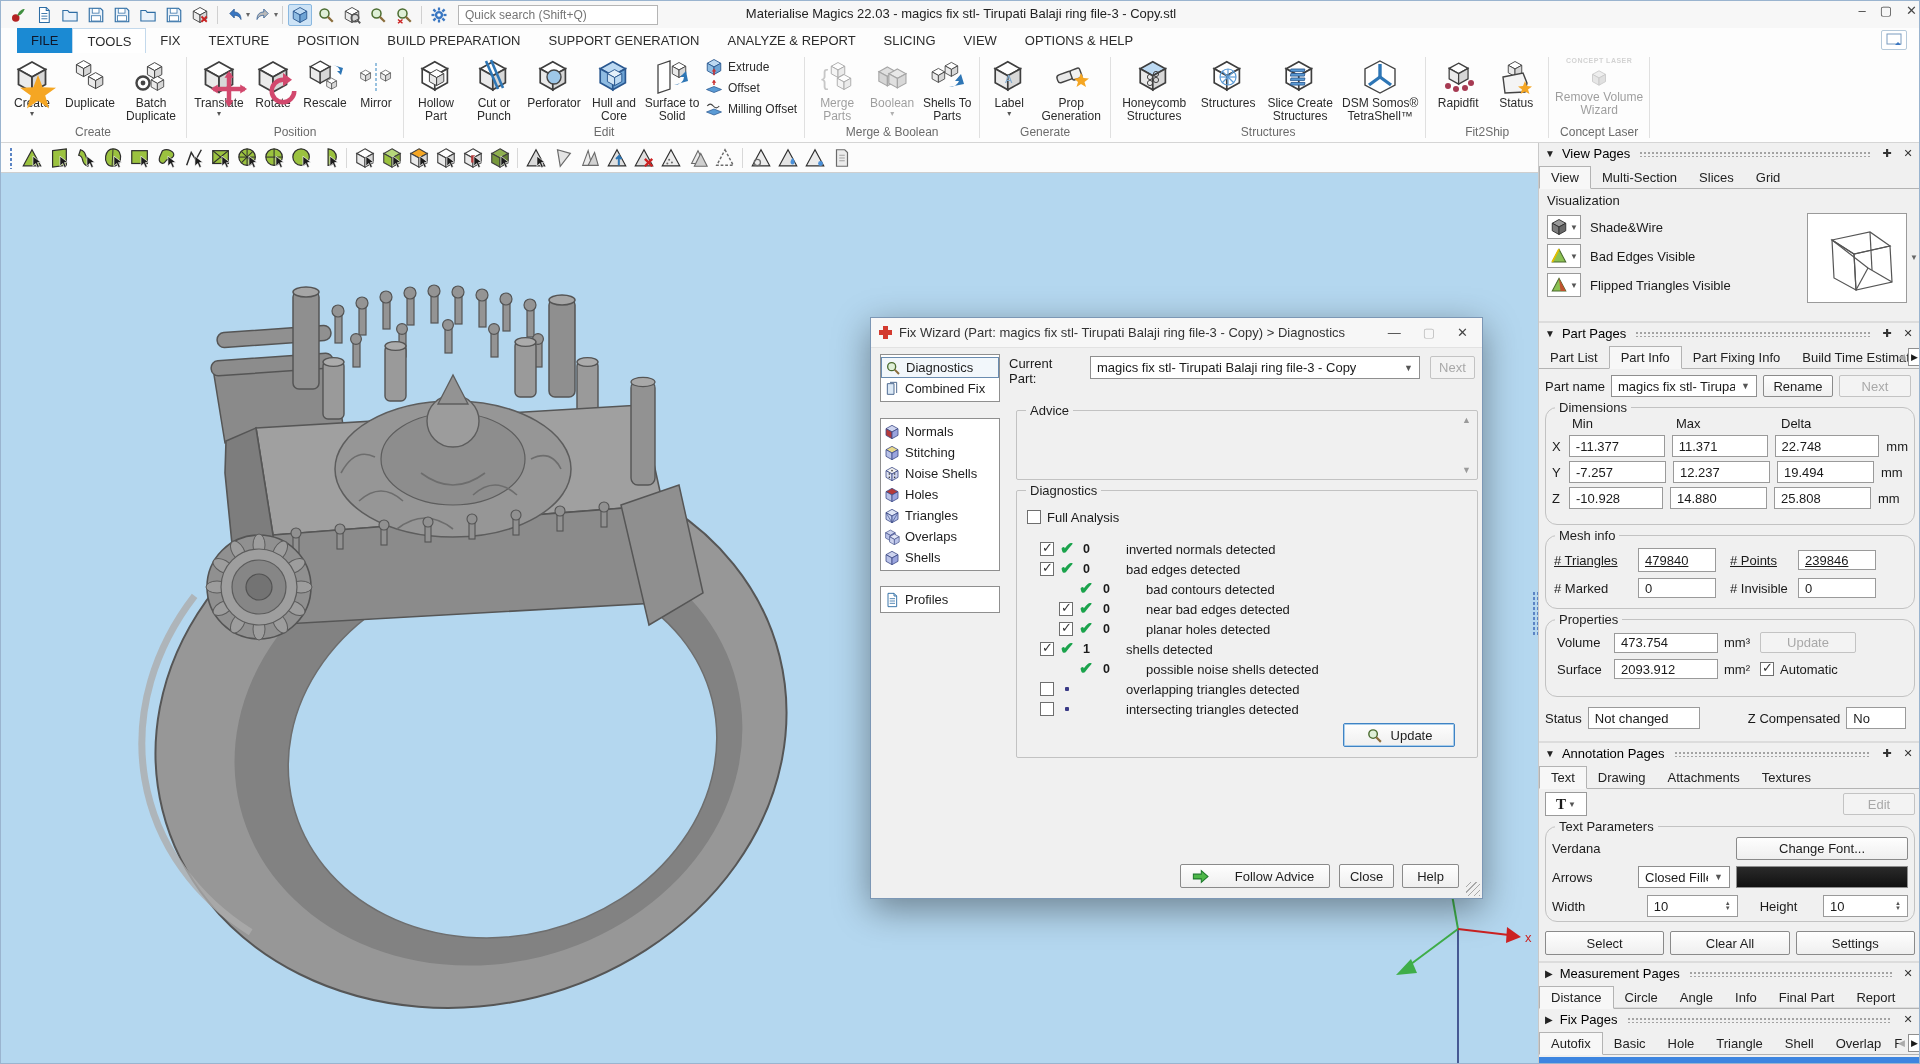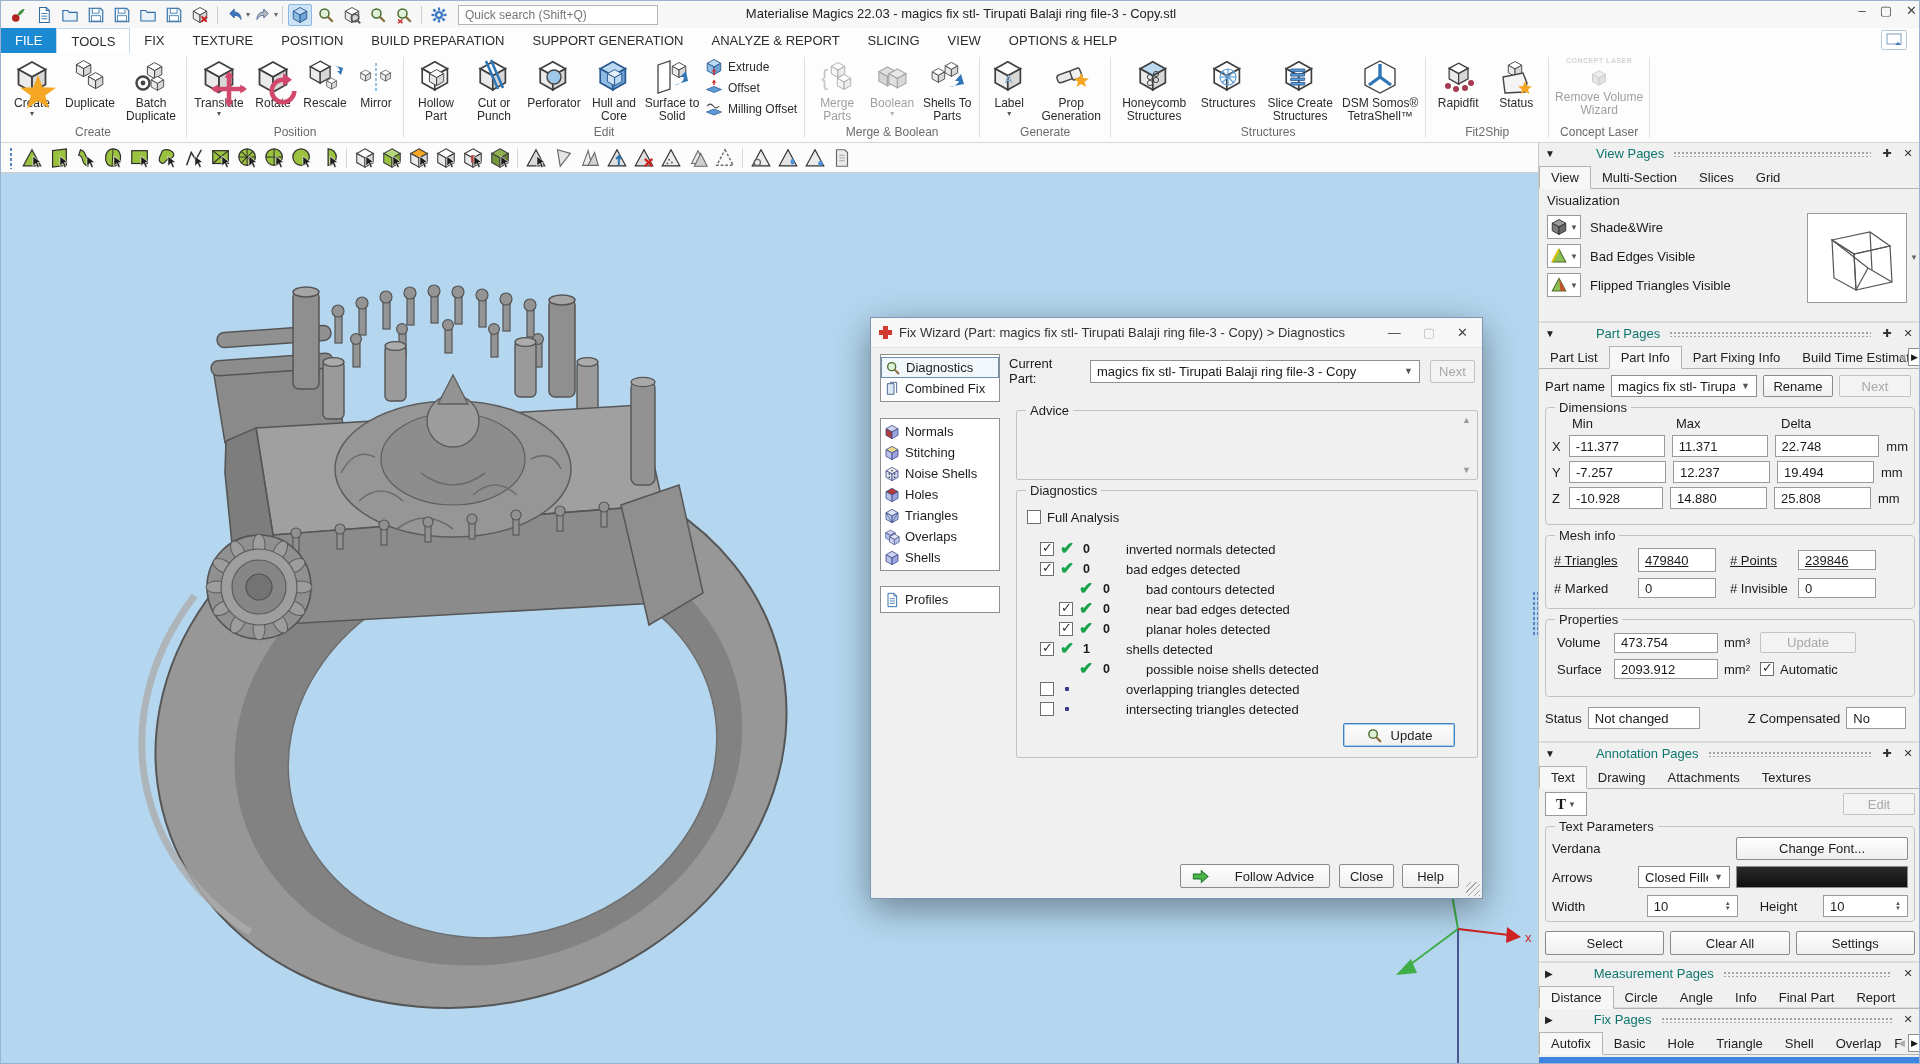--- a/index.html
+++ b/index.html
@@ -15,21 +15,21 @@
   .qsep { width:1px; height:18px; background:#d0d0d0; margin:0 4px; }
   .qdrop { font-size:8px; color:#666; margin-left:-2px; }
   .searchbox { width:200px; height:20px; border:1px solid #b5b5b5; background:#fff; font-size:12px; color:#8a8a8a; padding:0 6px; margin-left:6px; font-family:"Liberation Sans",sans-serif; }
   .win-title { position:absolute; left:50%; transform:translateX(-50%); top:5px; font-size:13px; color:#222; white-space:nowrap; }
   .win-btns { position:absolute; right:4px; top:2px; display:flex; gap:14px; font-size:13px; color:#444; }
   .win-btns span { cursor:default; }
 
   
   .menubar { position:absolute; left:0; top:27px; width:1920px; height:25px; background:#fdfdfd; display:flex; align-items:stretch; font-size:13px; }
   .menu-item { display:flex; align-items:center; padding:0 14px; color:#2b2b2b; }
-  .menu-item.file { background:#1b8ad3; color:#ffffff; }
+  .menu-item.file { background:#1b8ad3; color:#0f172a;margin-left:16px; }
   .menu-item.active { background:#fff; border:1px solid #c3d9ec; border-bottom:none; }
   .menu-right-icon { position:absolute; right:14px; top:2px; width:26px; height:20px; border:1px solid #b5c9da; border-radius:2px; background:#fff; display:flex; align-items:center; justify-content:center; }
 
   
   .ribbon { position:absolute; left:0; top:52px; width:1920px; height:90px; background:#fdfdfd; border-bottom:1px solid #d5d5d5; display:flex; align-items:stretch; }
   .rgroup { display:flex; flex-direction:column; padding:2px 2px 0 2px; }
   .rgroup-items { flex:1; display:flex; align-items:flex-start; }
   .rgroup-label { text-align:center; font-size:12px; color:#6b6b6b; padding:1px 6px 3px; white-space:nowrap; }
   .rsep { width:1px; background:#e0e0e0; margin:4px 1px; }
   .ritem { width:58px; display:flex; flex-direction:column; align-items:center; padding-top:2px; }
@@ -63,21 +63,21 @@
   .dlg-title .ttl { margin-left:7px; white-space:nowrap; overflow:hidden; }
   .dlg-ctl { margin-left:auto; display:flex; gap:22px; font-size:13px; color:#444; padding-right:6px; }
   .dlg-ctl .dis { color:#b9b9b9; }
   .redcross { width:13px; height:13px; position:relative; flex:none; }
   .redcross:before { content:""; position:absolute; left:4px; top:0; width:5px; height:13px; background:#d33a2f; }
   .redcross:after  { content:""; position:absolute; left:0; top:4px; width:13px; height:5px; background:#d33a2f; }
   .dlg-nav-box { position:absolute; left:9px; width:120px; background:#fff; border:1px solid #8f8f8f; padding:2px 0; }
   .dnav { display:flex; align-items:center; gap:5px; height:21px; padding:0 3px; font-size:13px; color:#1d1d1d; }
   .dnav svg { width:16px; height:16px; flex:none; }
   .dnav.sel { border:1px solid #6a8cb0; background:#f2f7fb; }
-  .dlg-row { position:absolute; display:flex; align-items:center; }
+  .dlg-row { position:absolute; display:flex; align-items:flex-start; }
   .dropdown { background:#fff; border:1px solid #8f8f8f; height:23px; font-size:13px; display:flex; align-items:center; padding:0 6px; position:relative; }
   .dropdown .dd { margin-left:auto; font-size:9px; color:#555; padding-left:6px; }
   .btn { background:linear-gradient(#fefefe,#efefef); border:1px solid #8a8a8a; border-radius:2px; font-size:13px; color:#1d1d1d; display:flex; align-items:center; justify-content:center; }
   .btn.dis { color:#a8a8a8; border-color:#c3c3c3; background:#f3f3f3; }
   .btn.primary { border-color:#3f83c4; box-shadow:0 0 0 1px #a8cdeb inset; }
   .groupbox { position:absolute; border:1px solid #c2c2c2; border-radius:2px; }
   .gb-label { position:absolute; top:-8px; left:9px; background:#f0f0f0; padding:0 4px; font-size:13px; color:#1d1d1d; }
   .advice-text { font-size:13px; color:#1d1d1d; padding:10px 26px 0 12px; line-height:17px; }
   .vscroll { position:absolute; right:3px; top:4px; bottom:4px; width:15px; display:flex; flex-direction:column; justify-content:space-between; }
   .vscroll span { font-size:9px; color:#9a9a9a; text-align:center; }
@@ -88,32 +88,32 @@
   .dot { width:4px; height:4px; background:#3a3a86; border-radius:1px; }
   .count { font-weight:bold; font-size:12.5px; }
   .grip-corner { position:absolute; right:2px; bottom:2px; width:14px; height:14px;
      background:repeating-linear-gradient(135deg, transparent 0 3px, #a9a9a9 3px 4px); }
 
   
   .rightpanel { position:absolute; left:1537px; top:142px; width:383px; height:922px; background:#f0f0f0; border-left:1px solid #c9c9c9; font-size:13px; }
   .sec { position:relative; border-bottom:2px solid #dcdcdc; }
   .sec-head { height:21px; display:flex; align-items:center; padding:0 6px; gap:7px; }
   .sec-head .tri { font-size:10px; color:#222; }
-  .sec-head .nm { white-space:nowrap; color:#0f766e;margin-left:34px; }
+  .sec-head .nm { white-space:nowrap; color:#000000; }
   .dots { flex:1; height:7px; margin:0 2px; background-image:radial-gradient(#a3a3a3 .9px, transparent 1px); background-size:4px 4px; background-position:0 1px; }
   .hicon { font-size:11px; color:#333; width:14px; text-align:center; }
   .tabs { display:flex; align-items:flex-end; height:24px; border-bottom:1px solid #b3b3b3; margin:1px 0 0; position:relative; }
   .tab { padding:3px 11px; color:#222; white-space:nowrap; overflow:hidden; }
   .tab.active { background:#f7f7f7; border:1px solid #b3b3b3; border-bottom:1px solid #f7f7f7; margin-bottom:-1px; }
   .tab-arrows { position:absolute; right:0; bottom:2px; display:flex; }
   .tab-arrows span { width:13px; height:18px; display:flex; align-items:center; justify-content:center; font-size:9px; }
   .tab-arrows .boxed { border:1px solid #8f8f8f; background:#fff; }
   .fld { background:#fff; border:1px solid #9a9a9a; height:22px; font-size:13px; display:flex; align-items:center; padding:0 6px; overflow:hidden; white-space:nowrap; }
   .row { display:flex; align-items:center; }
-  .gbx { position:relative; border:1px solid #c2c2c2; border-radius:4px; margin:10px 6px 0; }
+  .gbx { position:relative; border:1px solid #c2c2c2; border-radius:12px; margin:10px 6px 0; }
   .gbx .gb-label { background:#f0f0f0; }
   .spin { margin-left:auto; display:flex; flex-direction:column; font-size:6px; color:#555; line-height:5px; padding-left:4px; }
   .viz-btn { width:34px; height:24px; border:1px solid #9a9a9a; background:#fff; display:flex; align-items:center; justify-content:center; gap:2px; }
   .viz-btn svg { width:18px; height:18px; }
   .viz-btn .dd { font-size:8px; color:#555; }
   .swatch { height:22px; border:1px solid #8f8f8f; background:linear-gradient(#2a2a2a,#111); flex:1; }
   .blue-strip { position:absolute; left:0; bottom:0; width:100%; height:8px; background:#3d85e0; }
 </style>
 </head>
 <body>

